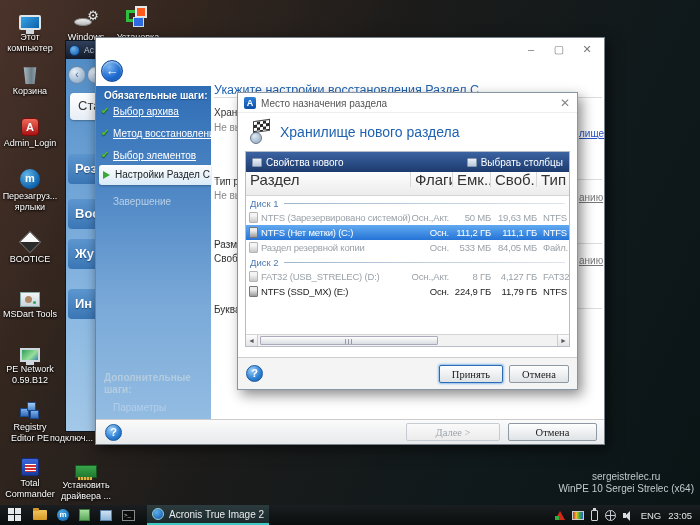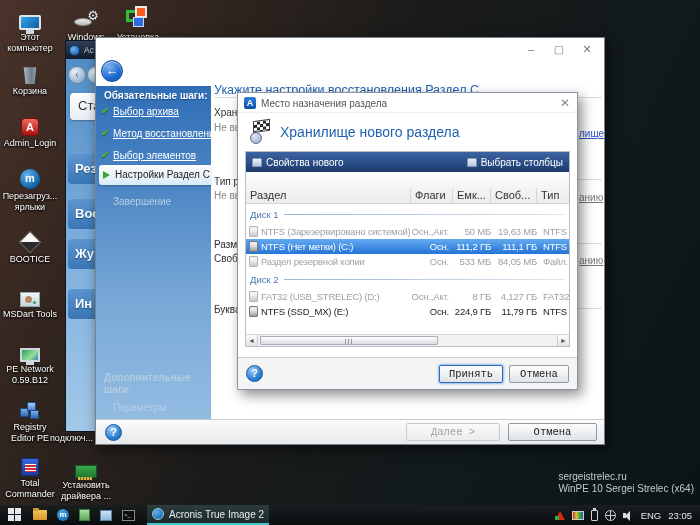--- a/index.html
+++ b/index.html
@@ -6,21 +6,21 @@
   html,body{width:700px;height:525px;overflow:hidden}
   body{font-family:"Liberation Sans",sans-serif;background:#000}
   .screen{position:relative;width:700px;height:525px;overflow:hidden;
     background:linear-gradient(115deg,#4a332a 0%,#33261f 20%,#1b1b1a 45%,#10191b 72%,#0b1415 100%)}
 
   
   .dicon{position:absolute;width:56px;text-align:center;z-index:1}
   .dicon .glyph{margin:0 auto;height:26px;display:flex;align-items:flex-end;justify-content:center;position:relative}
   .dlabel{margin-top:2px;font-size:9px;line-height:10.5px;color:#fff;
     text-shadow:0 1px 2px #000,0 0 3px #000;white-space:pre-line}
-  .watermark{position:absolute;right:6px;bottom:30px;text-align:left;font-size:10px;line-height:12px;color:#c2cacd;z-index:1}
+  .watermark{position:absolute;right:6px;bottom:30px;text-align:center;font-size:10px;line-height:12px;color:#c2cacd;z-index:1}
 
   .ic-monitor{width:22px;height:15px;border:2px solid #dfe6ea;border-radius:2px;background:linear-gradient(135deg,#37a5e8,#0b5fa8);position:relative}
   .ic-monitor:after{content:"";position:absolute;left:5px;top:13px;width:8px;height:4px;background:#cfd8de}
   .ic-bin{width:15px;height:19px;background:linear-gradient(90deg,#aebec6,#6c7f88 55%,#9fb0b8);clip-path:polygon(8% 12%,92% 12%,80% 100%,20% 100%);position:relative}
   .ic-admin{width:18px;height:18px;border-radius:4px;background:linear-gradient(#f06a5a,#a81212);border:1px solid #7c0d0d;color:#fff;font-weight:bold;font-size:11px;line-height:17px;text-align:center}
   .ic-mcirc{width:20px;height:20px;border-radius:50%;background:radial-gradient(circle at 35% 30%,#5fb4e8,#0d62ac 70%);color:#fff;font-weight:bold;font-size:11px;line-height:19px;text-align:center}
   .ic-bootice{width:16px;height:16px;transform:rotate(45deg);background:linear-gradient(135deg,#f8f8f8 50%,#2a2a2a 50%);border:1px solid #666;margin-bottom:2px}
   .ic-msdart{width:20px;height:15px;background:linear-gradient(#f2f5f7,#c9d4da);border:1px solid #8aa;position:relative}
   .ic-msdart:after{content:"";position:absolute;left:4px;top:3px;width:7px;height:7px;border-radius:50%;background:#b08868;box-shadow:6px 3px 0 -2px #3aa35a}
   .ic-penet{width:20px;height:14px;border:2px solid #cfd8de;background:linear-gradient(135deg,#2aa05a,#9adf9a 60%,#3388aa);position:relative}
@@ -76,21 +76,21 @@
   .wheading{position:absolute;left:118px;top:45px;font-size:12.5px;color:#1f62b0;white-space:nowrap}
   .frag{position:absolute;width:26px;overflow:hidden;white-space:nowrap;font-size:10px;color:#333}
   .frag.val{color:#888}
   .rfrag{position:absolute;left:483px;width:26px;overflow:hidden;white-space:nowrap;font-size:10px;color:#777;text-decoration:underline}
   .rfrag.link{color:#2a52c8}
   .sepline{position:absolute;left:118px;width:388px;height:1px;background:#dcdcdc}
   .wfooter{position:absolute;left:0;bottom:0;width:100%;height:25px;background:linear-gradient(#fbfbfb,#e7e9eb);border-top:1px solid #ccc}
   .helpbtn{width:17px;height:17px;border-radius:50%;background:radial-gradient(circle at 35% 28%,#9fd0f8,#2b7fd4 60%,#1a5fb0);
     border:1px solid #1a5a9e;color:#fff;font-size:11px;font-weight:bold;line-height:15px;text-align:center}
   .btn{position:absolute;height:18px;border:1px solid #8e99a3;border-radius:2px;background:linear-gradient(#fefefe,#dfe3e6);
-    font-size:10.5px;color:#222;text-align:center;font-family:Liberation Mono, monospace}
+    font-size:10.5px;color:#222;text-align:center;font-family:Liberation Serif, serif}
   .btn.disabled{color:#9aa4ac;border-color:#c6ccd2;background:linear-gradient(#fafafa,#ececec)}
   .btn.default{border:1px solid #2b6cb5;box-shadow:0 0 2px 1px #8cbcec}
 
   
   .modal{position:absolute;left:237px;top:92px;width:341px;height:298px;z-index:4;background:#fff;
     border:1px solid #8795a5;box-shadow:4px 5px 12px rgba(0,0,0,.45)}
   .m-tbar{position:absolute;left:0;top:0;width:100%;height:20px;background:#fff;border-bottom:1px solid #eee}
   .m-appicon{position:absolute;left:6px;top:4px;width:12px;height:12px;border-radius:2px;background:linear-gradient(#2f80d8,#0d4fa8);
     color:#fff;font-size:9px;font-weight:bold;line-height:12px;text-align:center}
   .m-title{position:absolute;left:23px;top:5px;font-size:10px;color:#555}
@@ -99,24 +99,24 @@
   .flagicon .flag{position:absolute;left:3px;top:0;width:17px;height:12px;border:1px solid #444;transform:skewY(-8deg);
     background-image:linear-gradient(45deg,#222 25%,transparent 25%,transparent 75%,#222 75%),linear-gradient(45deg,#222 25%,#fff 25%,#fff 75%,#222 75%);
     background-size:6px 6px;background-position:0 0,3px 3px}
   .flagicon .gear{position:absolute;left:0;bottom:0;width:12px;height:12px;border-radius:50%;border:1px solid #66768c;
     background:radial-gradient(circle at 35% 30%,#dde8f2,#8fa6c0)}
   .m-heading{position:absolute;left:42px;top:31px;font-size:14px;color:#1f62b0;white-space:nowrap}
   .tablebox{position:absolute;left:7px;right:7px;top:58px;bottom:42px;border:1px solid #b5bdc6;overflow:hidden}
   .mtoolbar{height:20px;background:linear-gradient(#3c64a2,#1c3a6e);display:flex;justify-content:space-between;align-items:center;padding:0 6px;color:#fff;font-size:10px}
   .tbitem{display:flex;align-items:center;gap:4px}
   .tb-ic{width:10px;height:9px;background:linear-gradient(#eaf0f8,#b9c6da);border:1px solid #8898b0;border-radius:1px}
-  .thead{height:32px;display:flex;align-items:flex-end;background:linear-gradient(#fdfdfd,#ececec);border-bottom:1px solid #d5d5d5;font-size:11px;color:#333}
+  .thead{height:24px;display:flex;align-items:flex-start;background:linear-gradient(#fdfdfd,#ececec);border-bottom:1px solid #d5d5d5;font-size:15px;color:#333}
   .thead div{border-right:1px solid #d8d8d8;height:15px;line-height:15px;padding-left:4px;overflow:hidden;white-space:nowrap}
   .h-name{width:165px}.h-flags{width:42px}.h-cap{width:38px}.h-free{width:46px}.h-type{flex:1;border-right:none!important}
-  .grp{display:flex;align-items:center;height:14px;padding:10px 4px;color:#4b79b2;font-size:9.5px}
+  .grp{display:flex;align-items:center;height:14px;padding:4px 4px;color:#4b79b2;font-size:9.5px}
   .grp .gline{flex:1;height:1px;background:linear-gradient(90deg,#9fb6cc,#dde6ee);margin-left:5px}
   .trow{display:flex;align-items:center;height:15px;font-size:9.5px;letter-spacing:-0.2px}
   .trow.dim{color:#9aa2a8}.trow.norm{color:#1c1c1c}
   .trow.sel{background:linear-gradient(180deg,#62aaf0,#2574d6);color:#fff}
   .c-name{width:165px;display:flex;align-items:center;gap:3px;padding-left:3px;overflow:hidden;white-space:nowrap}
   .c-flags{width:42px;text-align:right;padding-right:4px}
   .c-cap{width:38px;text-align:right}
   .c-free{width:46px;text-align:right}
   .c-type{flex:1;padding-left:6px;overflow:hidden;white-space:nowrap}
   .disk-ic{flex:none;width:9px;height:11px;border:1px solid #777;border-radius:1px;background:linear-gradient(#ececec 30%,#9c9c9c)}

